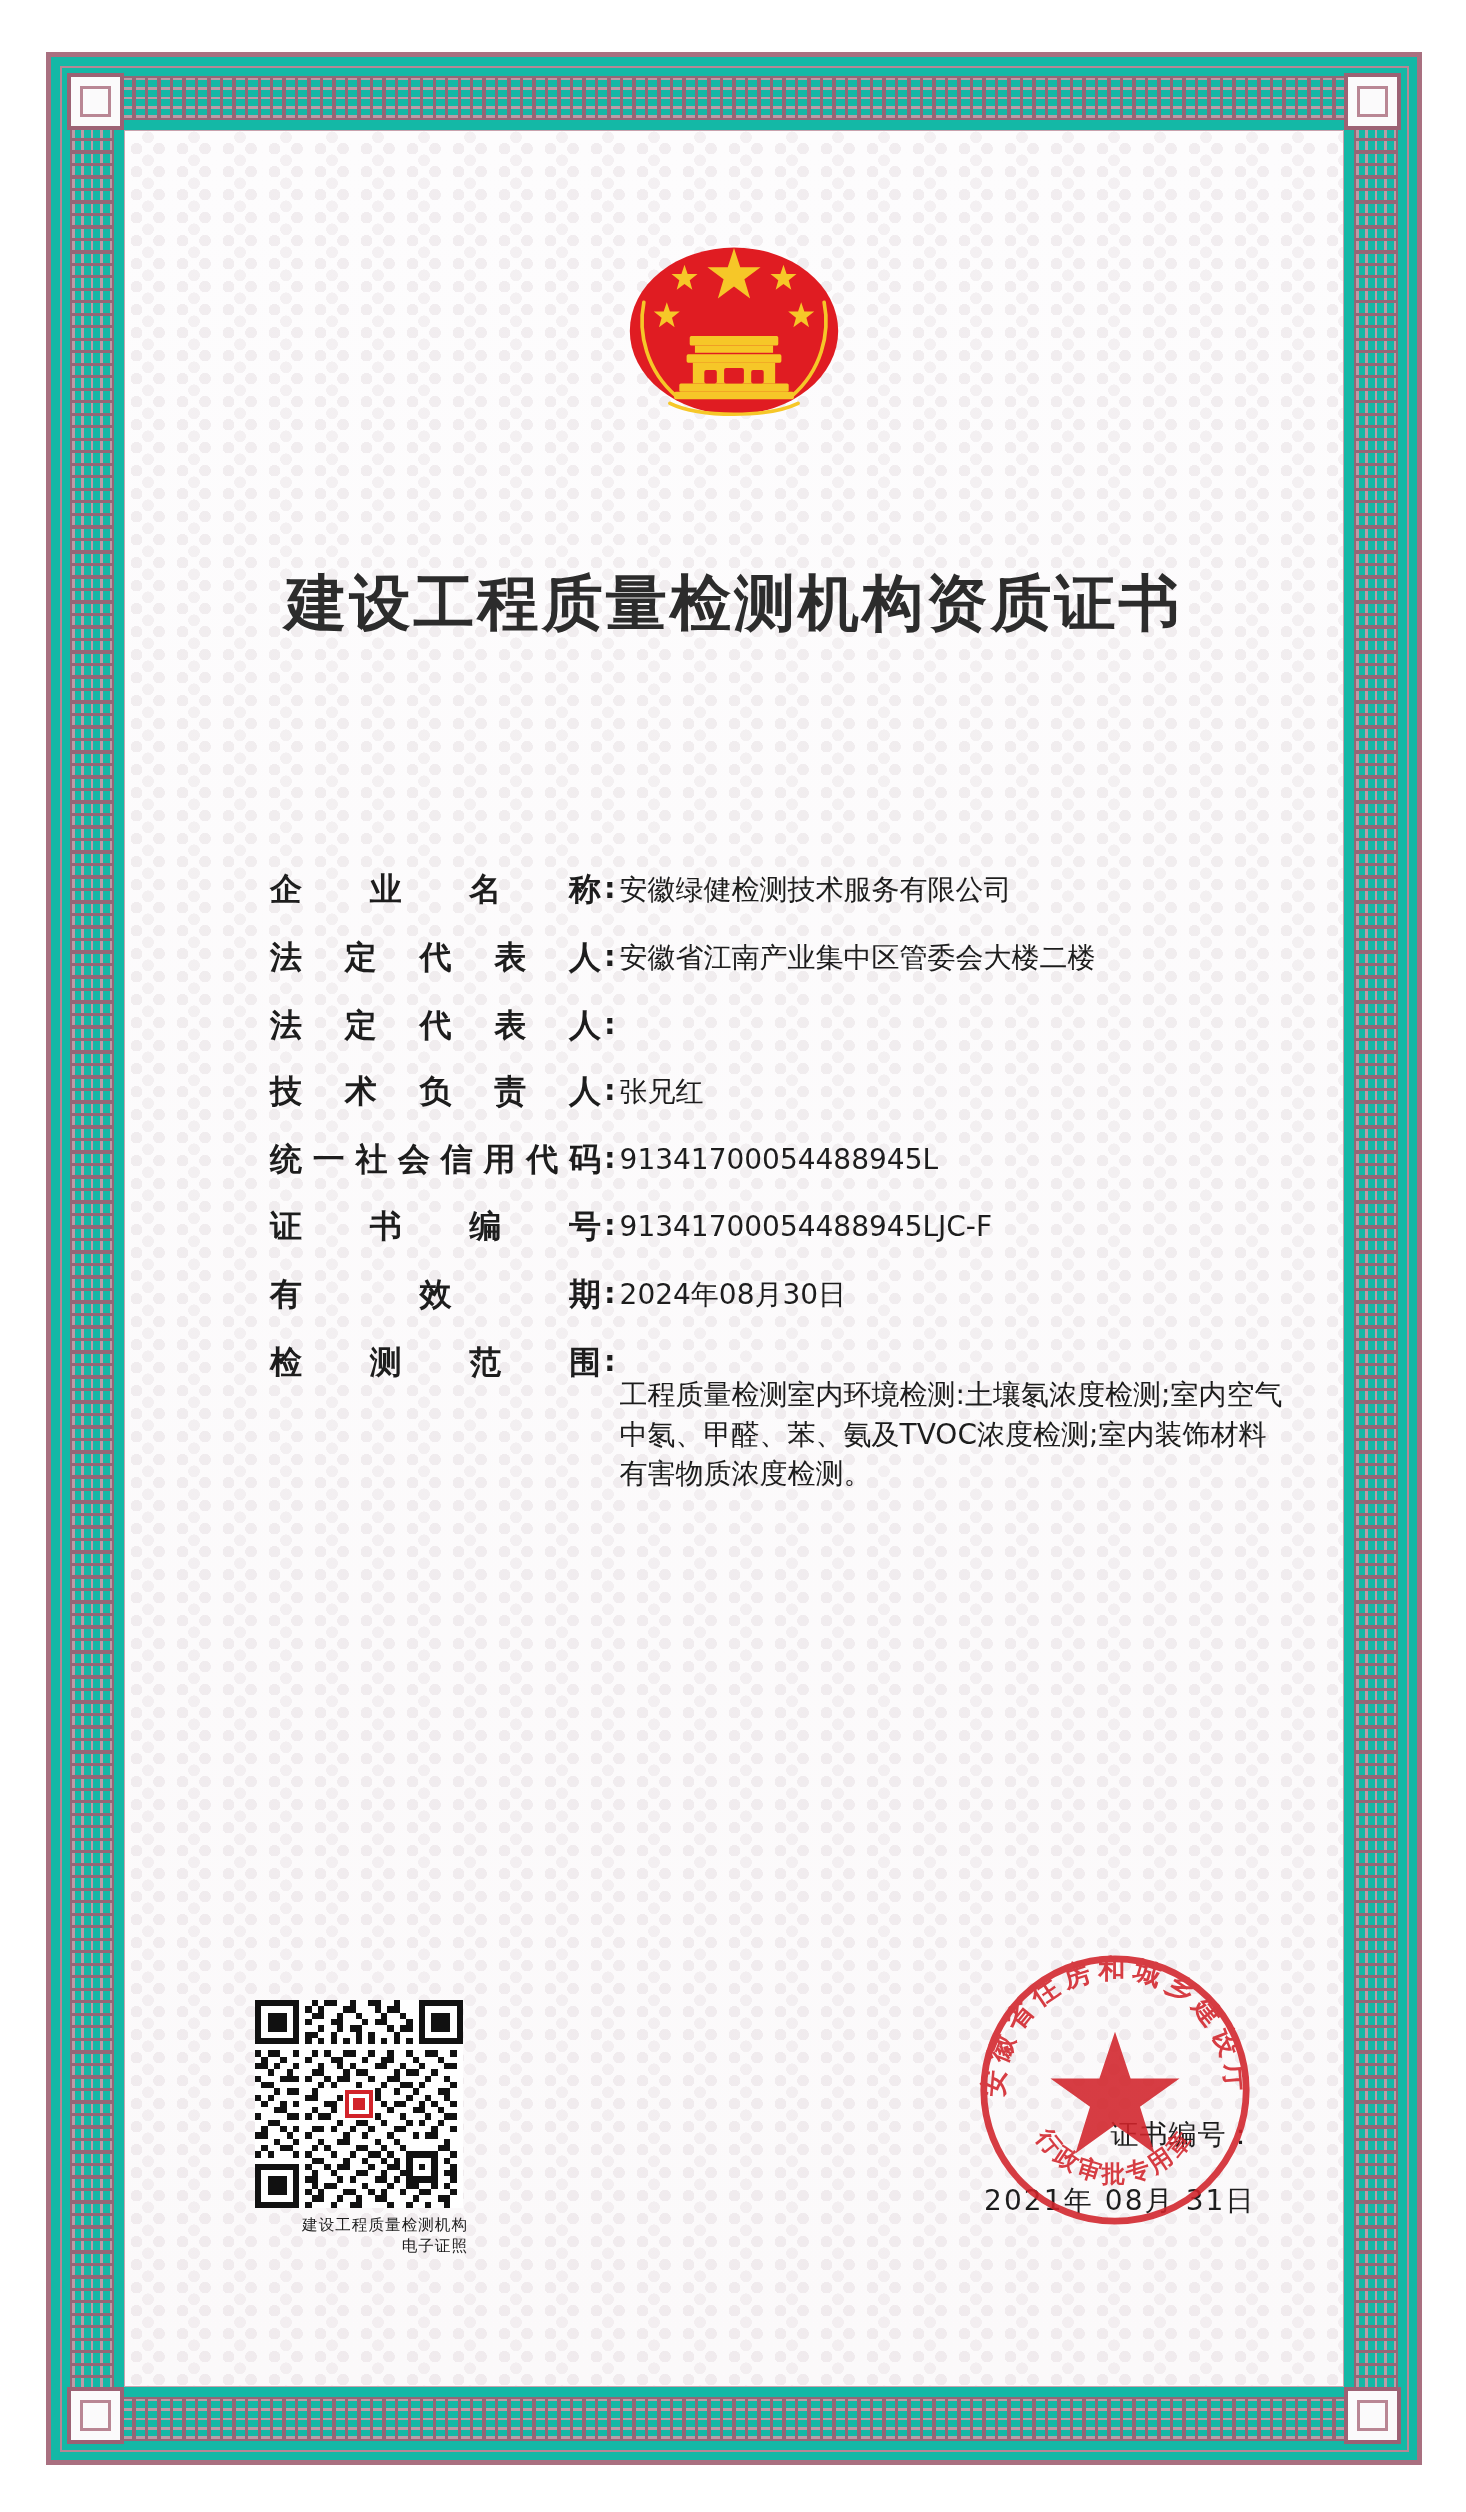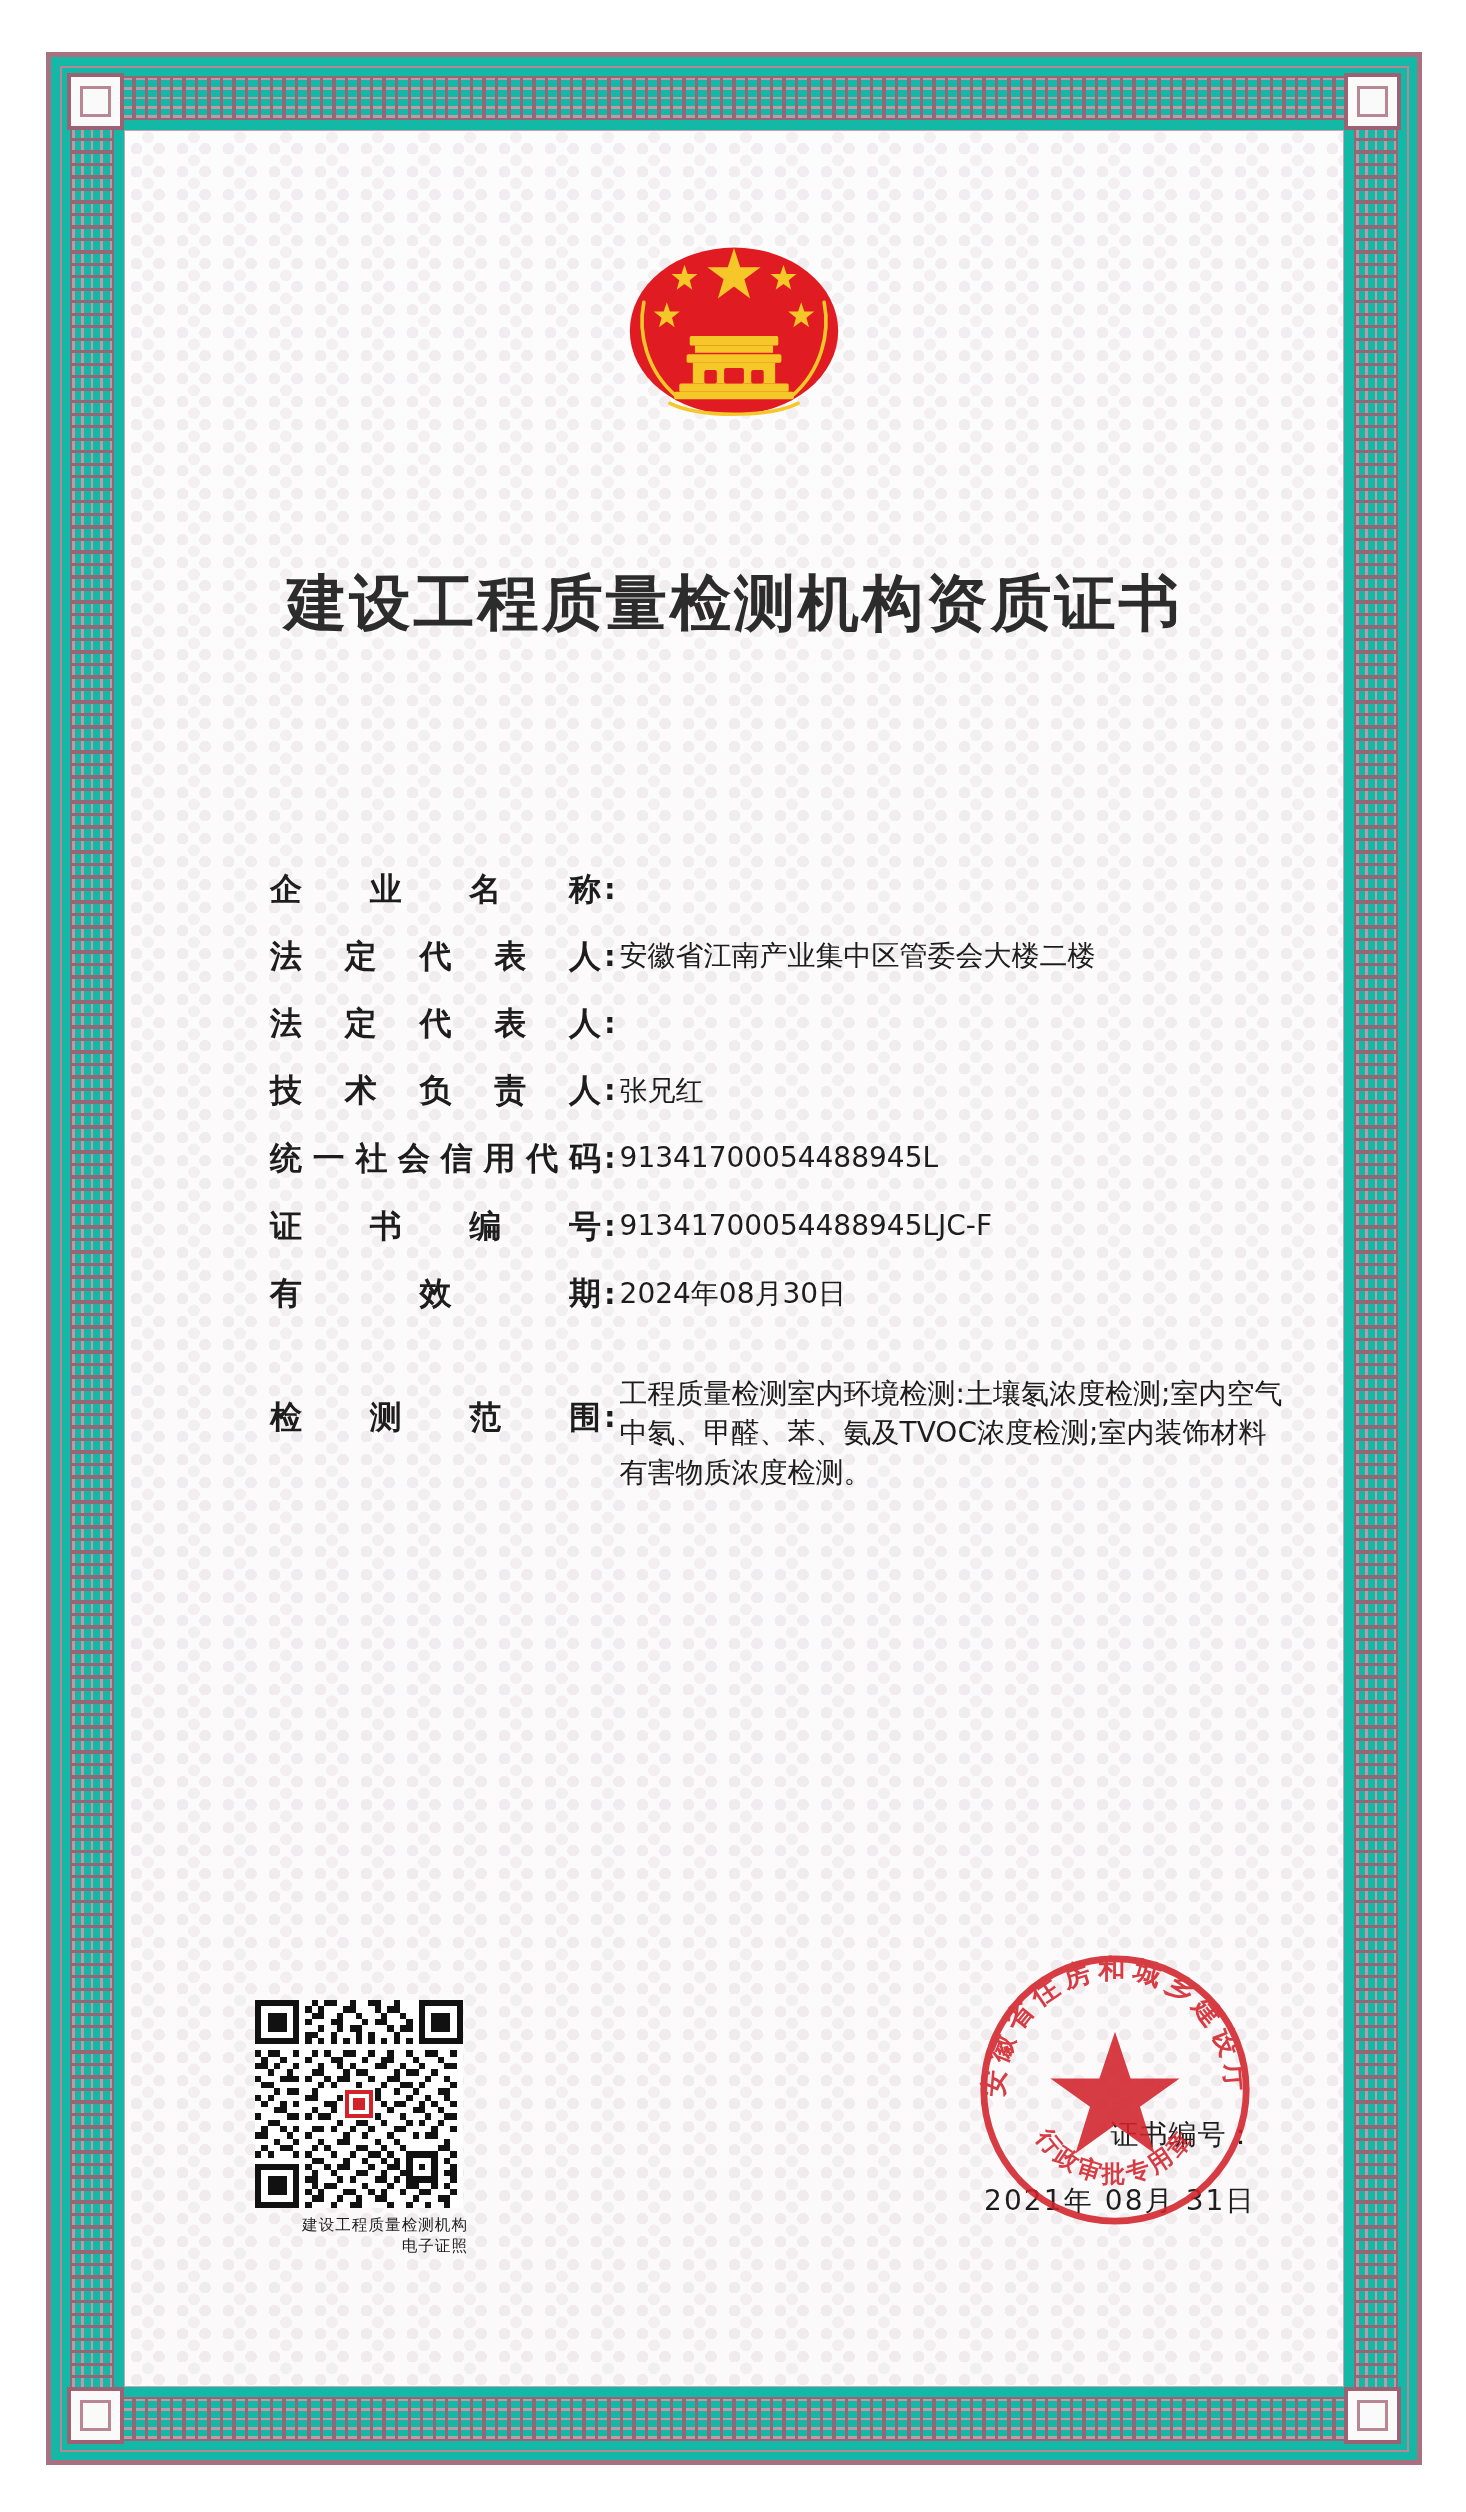--- a/index.html
+++ b/index.html
@@ -143,21 +143,21 @@
 
   
   .fields {
     position: absolute;
     left: 224px;
     right: 125px;
     top: 818px;
   }
   .field-row {
     display: flex;
-    align-items: center;
+    align-items: flex-start;
     margin-bottom: 28px;
   }
   .field-label {
     width: 334px;
     flex: 0 0 334px;
     font-family: "DejaVu Serif", "Liberation Serif", serif;
     font-weight: bold;
     font-size: 32px;
     color: #1d1d1d;
     text-align: justify;
@@ -295,20 +295,21 @@
     </svg>
   </div>
 
   <div class="cert-title">建设工程质量检测机构资质证书</div>
 
   <div class="fields">
 
     <div class="field-row">
       <div class="field-label">企业名称</div>
       <div class="field-colon">:</div>
+      <div class="field-value">安徽绿健检测技术服务有限公司</div>
     </div>
 
     <div class="field-row">
       <div class="field-label">法定代表人</div>
       <div class="field-colon">:</div>
       <div class="field-value">安徽省江南产业集中区管委会大楼二楼</div>
     </div>
 
     <div class="field-row">
       <div class="field-label">法定代表人</div>

